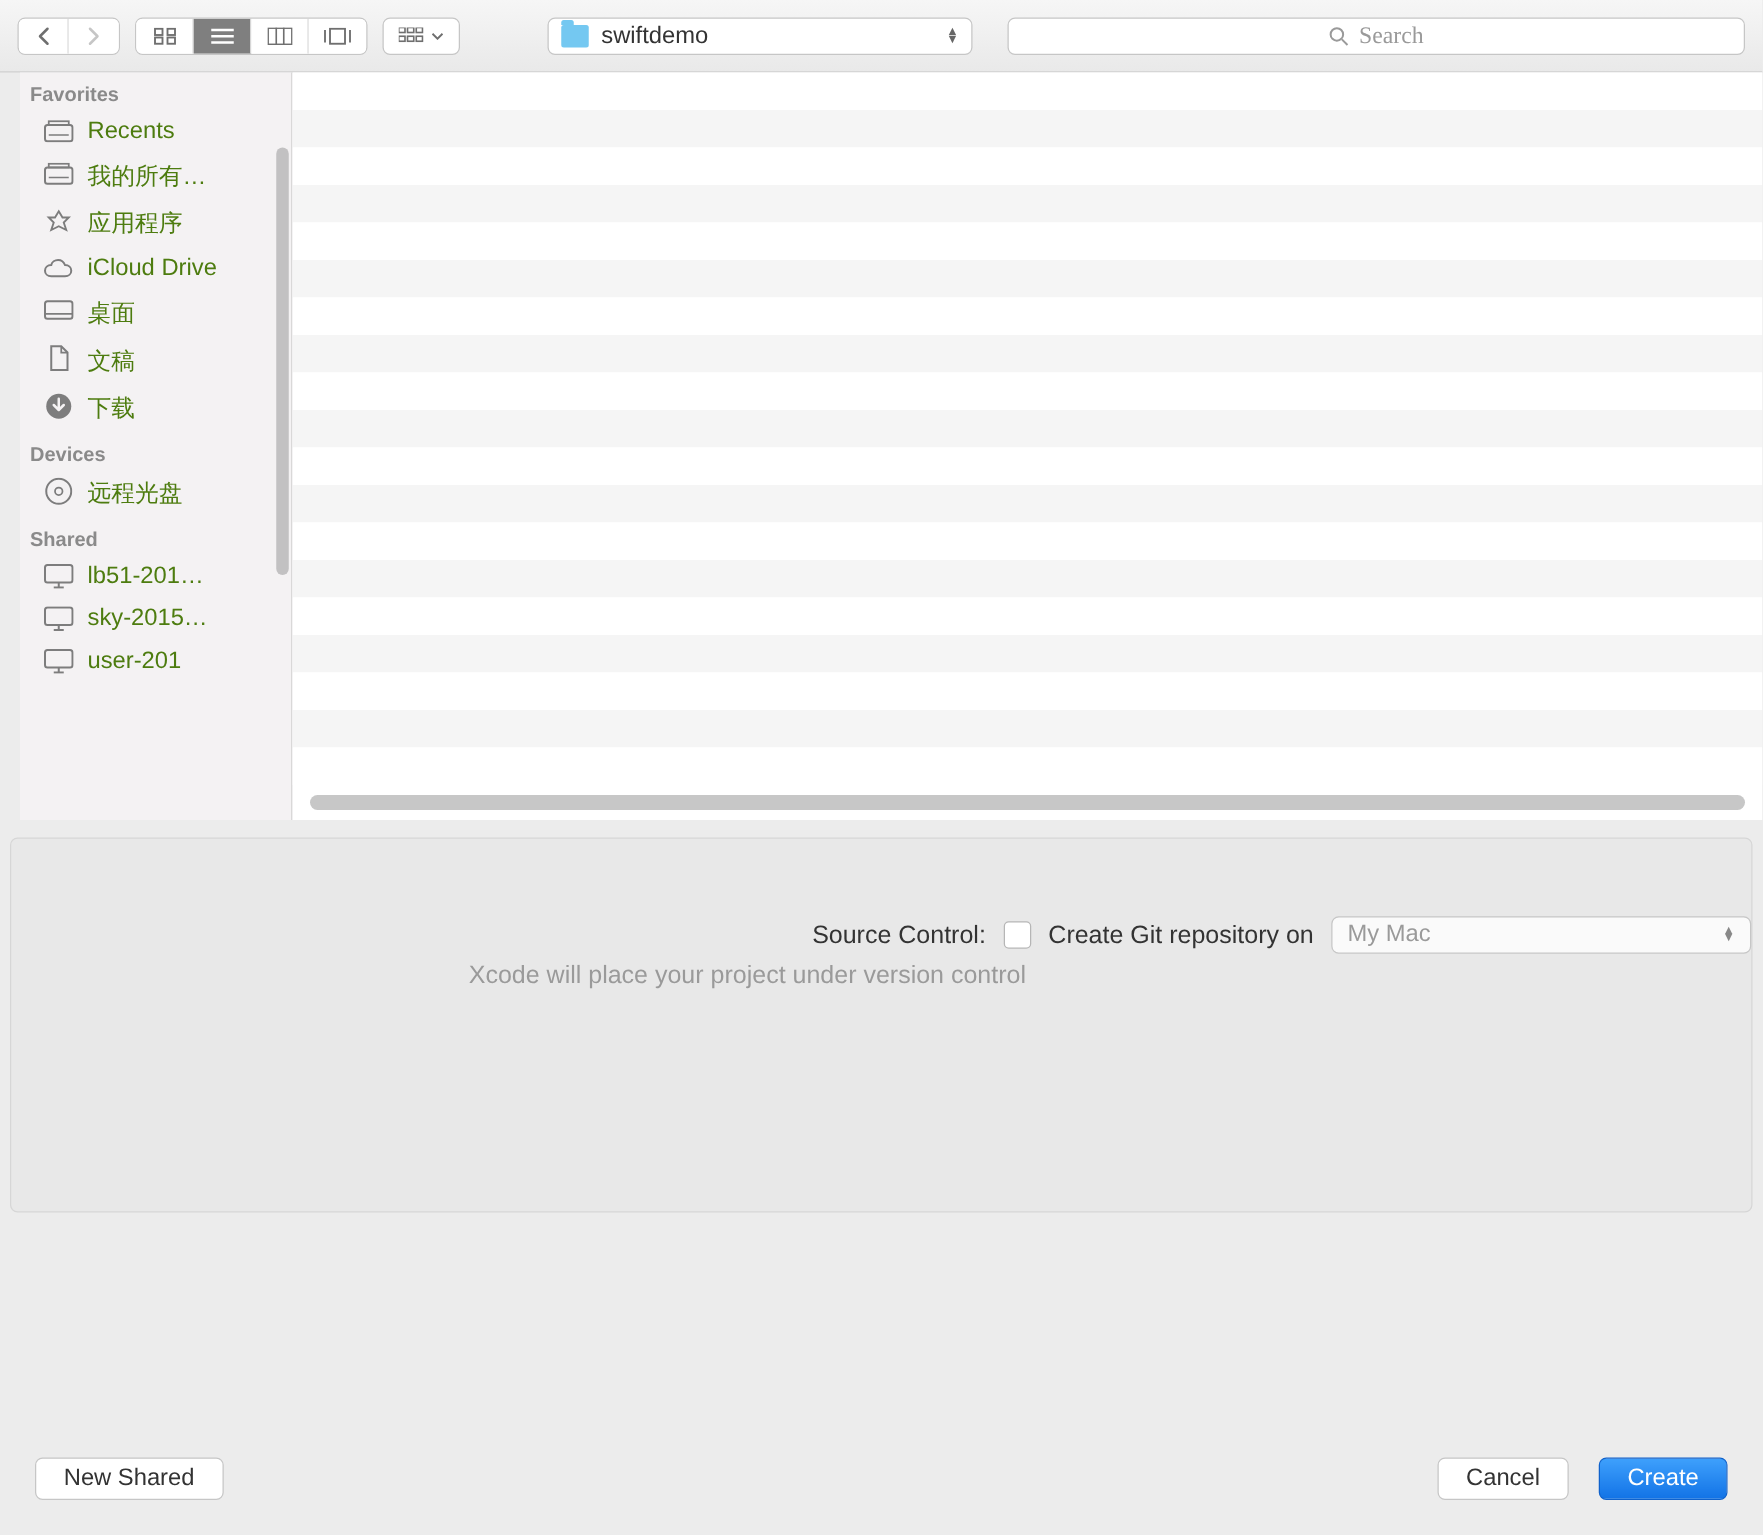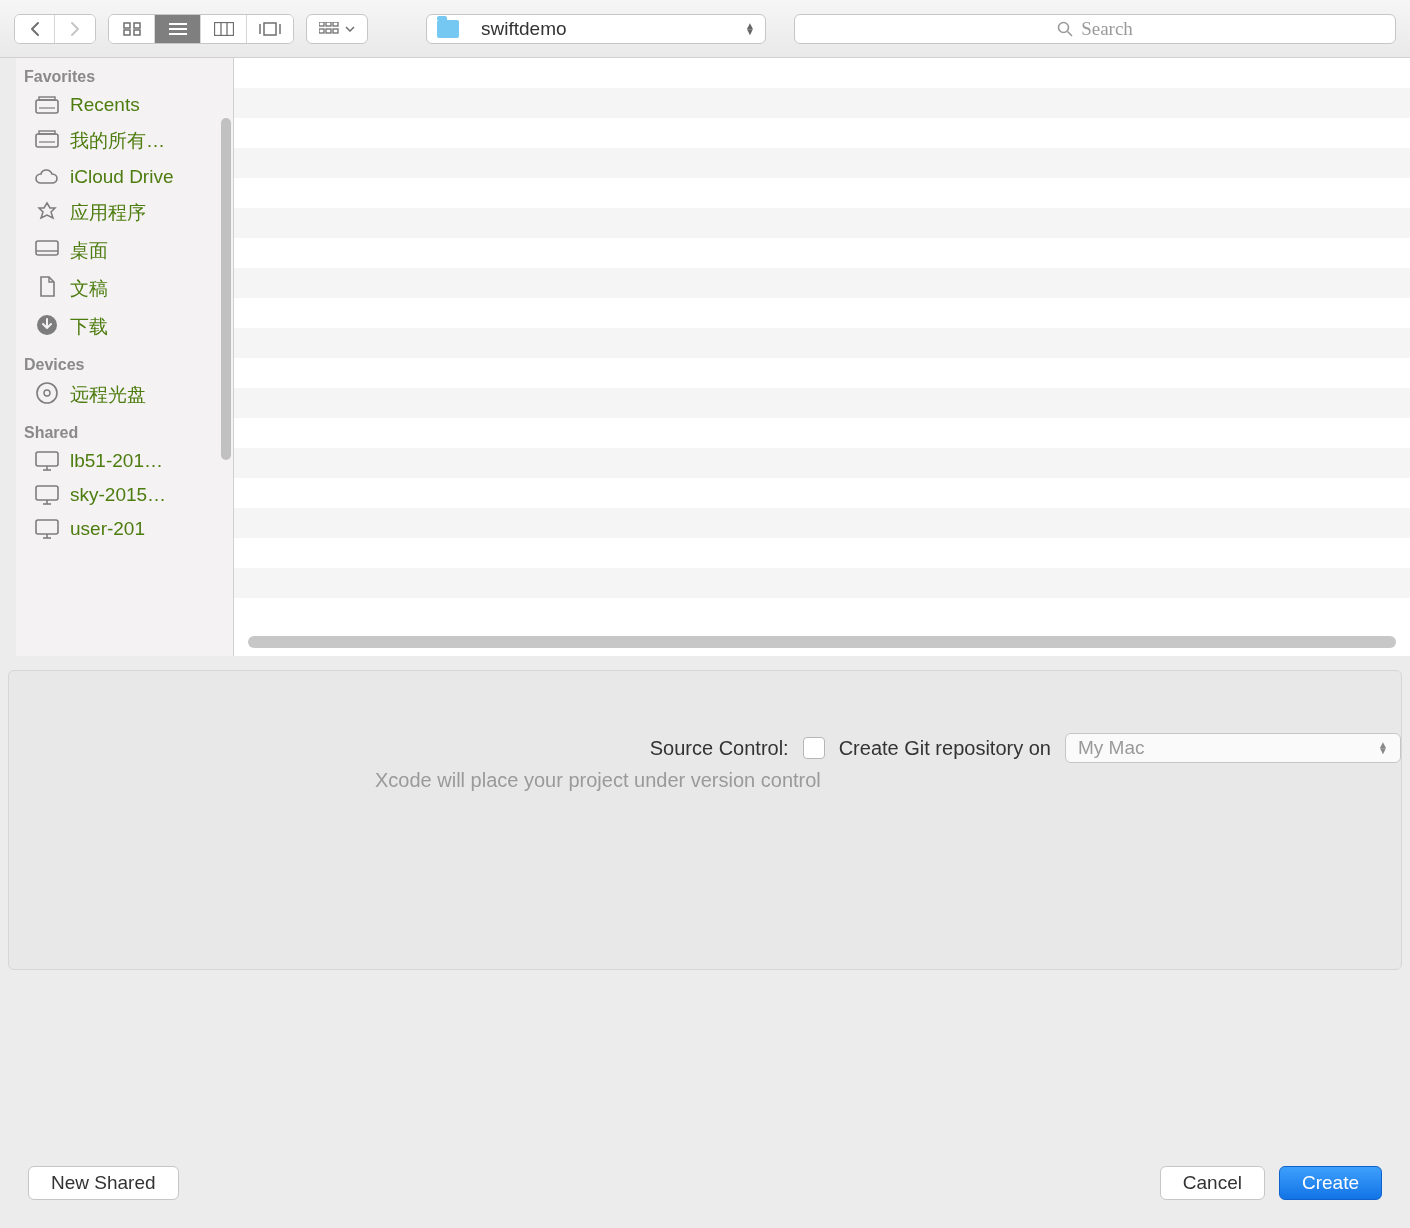--- a/index.html
+++ b/index.html
@@ -58,23 +58,23 @@
   }
   .path-popup {
     flex: 0 0 340px;
     height: 30px;
     background: #fff;
     border: 1px solid #c6c6c6;
     border-radius: 6px;
     display: flex;
     align-items: center;
     padding: 0 10px;
-    gap: 22px;
+    gap: 10px;
     cursor: pointer;
-    margin-left: 46px;
+    margin-left: 58px;
   }
   .path-popup .folder-icon {
     width: 22px; height: 18px;
     background: #74c8f1;
     border-radius: 2px;
     position: relative;
   }
   .path-popup .folder-icon::before {
     content: "";
     position: absolute;
@@ -303,33 +303,33 @@
           <svg width="24" height="18">
             <rect x="1" y="4" width="22" height="13" rx="2" fill="none" stroke="#7d7d7d" stroke-width="1.6"></rect>
             <rect x="4" y="1" width="16" height="3" fill="none" stroke="#7d7d7d" stroke-width="1.4"></rect>
             <line x1="4" y1="12" x2="20" y2="12" stroke="#7d7d7d" stroke-width="1.2"></line>
           </svg>
         </span>
       <span>我的所有…</span>
     </div>
     <div class="sb-item">
       <span class="ic">
+          <svg width="22" height="20">
+            <path d="M11 2l3 5h5l-4 4 2 6-6-3-6 3 2-6-4-4h5z" fill="none" stroke="#7d7d7d" stroke-width="1.5"></path>
+          </svg>
+        </span>
+      <span>应用程序</span>
+    </div>
+    <div class="sb-item">
+      <span class="ic">
           <svg width="26" height="18">
             <path d="M7 15c-3 0-5-2-5-4.5S4 6 7 6c.5-2.5 3-4 5.5-4S17 3.5 18 6c3 0 5 2 5 4.5S21 15 18 15H7z" fill="none" stroke="#7d7d7d" stroke-width="1.6"></path>
           </svg>
         </span>
       <span>iCloud Drive</span>
-    </div>
-    <div class="sb-item">
-      <span class="ic">
-          <svg width="22" height="20">
-            <path d="M11 2l3 5h5l-4 4 2 6-6-3-6 3 2-6-4-4h5z" fill="none" stroke="#7d7d7d" stroke-width="1.5"></path>
-          </svg>
-        </span>
-      <span>应用程序</span>
     </div>
     <div class="sb-item">
       <span class="ic">
           <svg width="24" height="18">
             <rect x="1" y="1" width="22" height="14" rx="2" fill="none" stroke="#7d7d7d" stroke-width="1.6"></rect>
             <line x1="1" y1="11" x2="23" y2="11" stroke="#7d7d7d" stroke-width="1.4"></line>
           </svg>
         </span>
       <span>桌面</span>
     </div>
@@ -434,19 +434,19 @@
     </div>
   </div>
   <div class="opt-sub">Xcode will place your project under version control</div>
 </div>
 
 <div class="bottom-bar">
   <div class="btn">
     <span>New Shared</span>
   </div>
   <div class="spacer"></div>
-  <div class="btn" style="margin-right:14px">
+  <div class="btn" style="margin-right:24px">
     <span>Cancel</span>
   </div>
   <div class="btn primary">
     <span>Create</span>
   </div>
 </div>
 
 </body></html>

